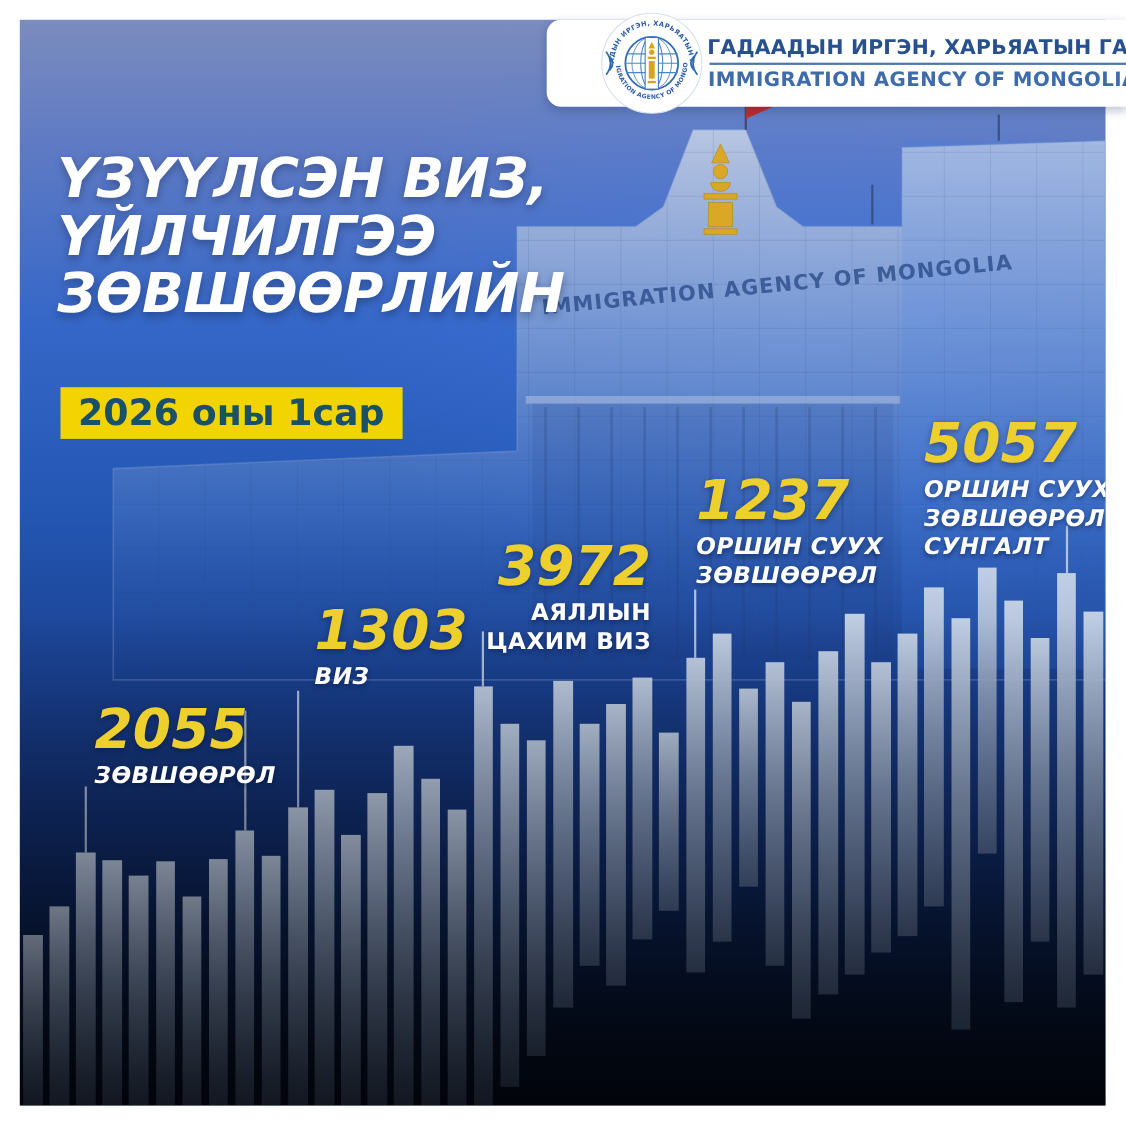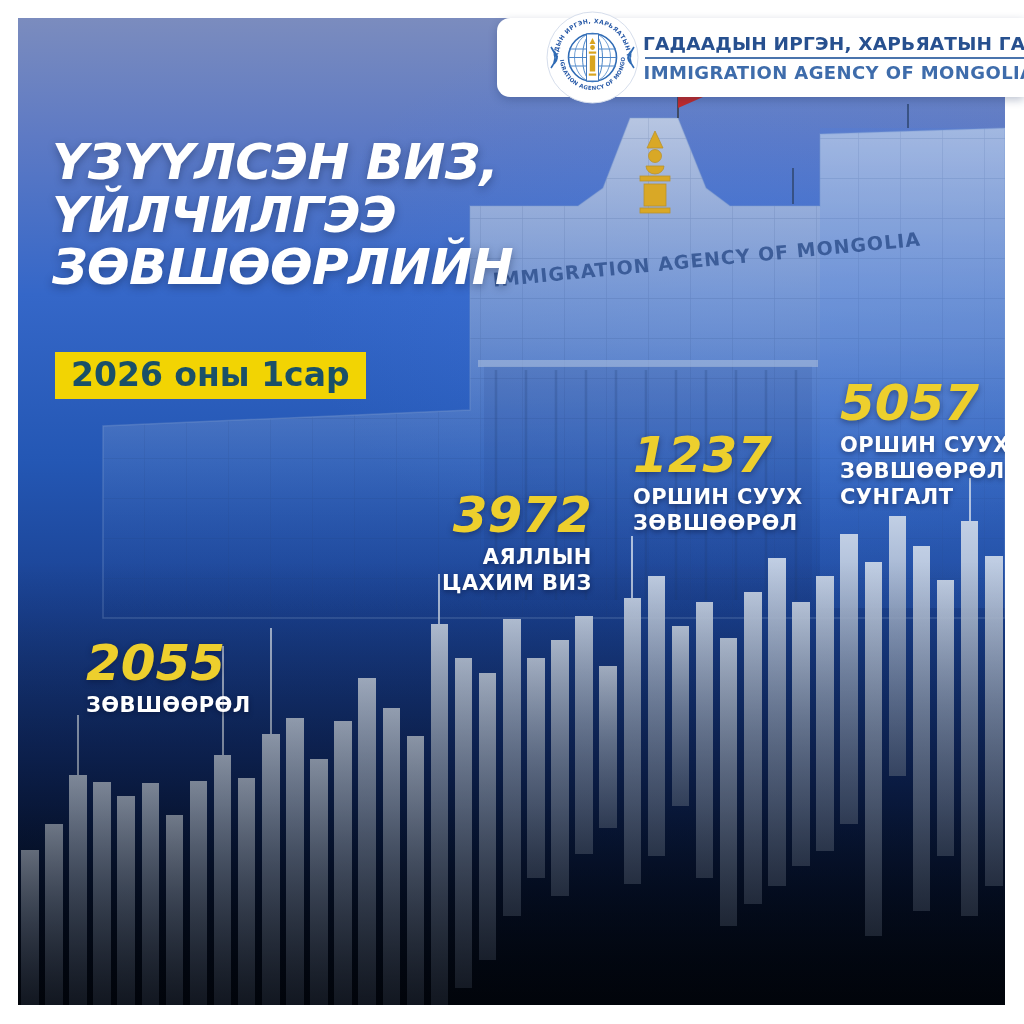--- a/index.html
+++ b/index.html
@@ -58,21 +58,21 @@
 
   
   .stat { position:absolute; white-space:nowrap; }
   .stat .num {
     font-style:italic; font-weight:800; font-size:50px; line-height:1;
     color:#EDCF2D; letter-spacing:0px;
     text-shadow:0 2px 6px rgba(0,10,40,0.4);
   }
   .stat .lbl {
     margin-top:4px;
-    font-weight:700; font-size:21px; line-height:1.24;
+    font-style:italic; font-weight:700; font-size:21px; line-height:1.24;
     color:#ffffff; letter-spacing:0.4px;
     text-shadow:0 2px 5px rgba(0,10,40,0.45);
   }
   .stat .lbl.upright { font-style:normal; font-weight:600; }
 
   
   .header-bar {
     position:absolute; left:497px; top:18px; width:527px; height:79px;
     background:#ffffff; border-radius:13px 0 0 13px;
     box-shadow:0 3px 9px rgba(25,45,95,0.28);
@@ -203,20 +203,26 @@
 
     <div class="period-badge">2026 оны 1сар</div>
 
     <div class="stat" style="left:68px; top:620px;">
       <div class="num">2055</div>
       <div class="lbl">
         <div>ЗӨВШӨӨРӨЛ</div>
       </div>
     </div>
 
+    <div class="stat" style="left:268px; top:530px;">
+      <div class="num">1303</div>
+      <div class="lbl">
+        <div>ВИЗ</div>
+      </div>
+    </div>
 
     <div class="stat" style="left:424px; top:472px;text-align:right;">
       <div class="num">3972</div>
       <div class="lbl upright">
         <div>АЯЛЛЫН</div>
         <div>ЦАХИМ ВИЗ</div>
       </div>
     </div>
 
     <div class="stat" style="left:615px; top:412px;">

